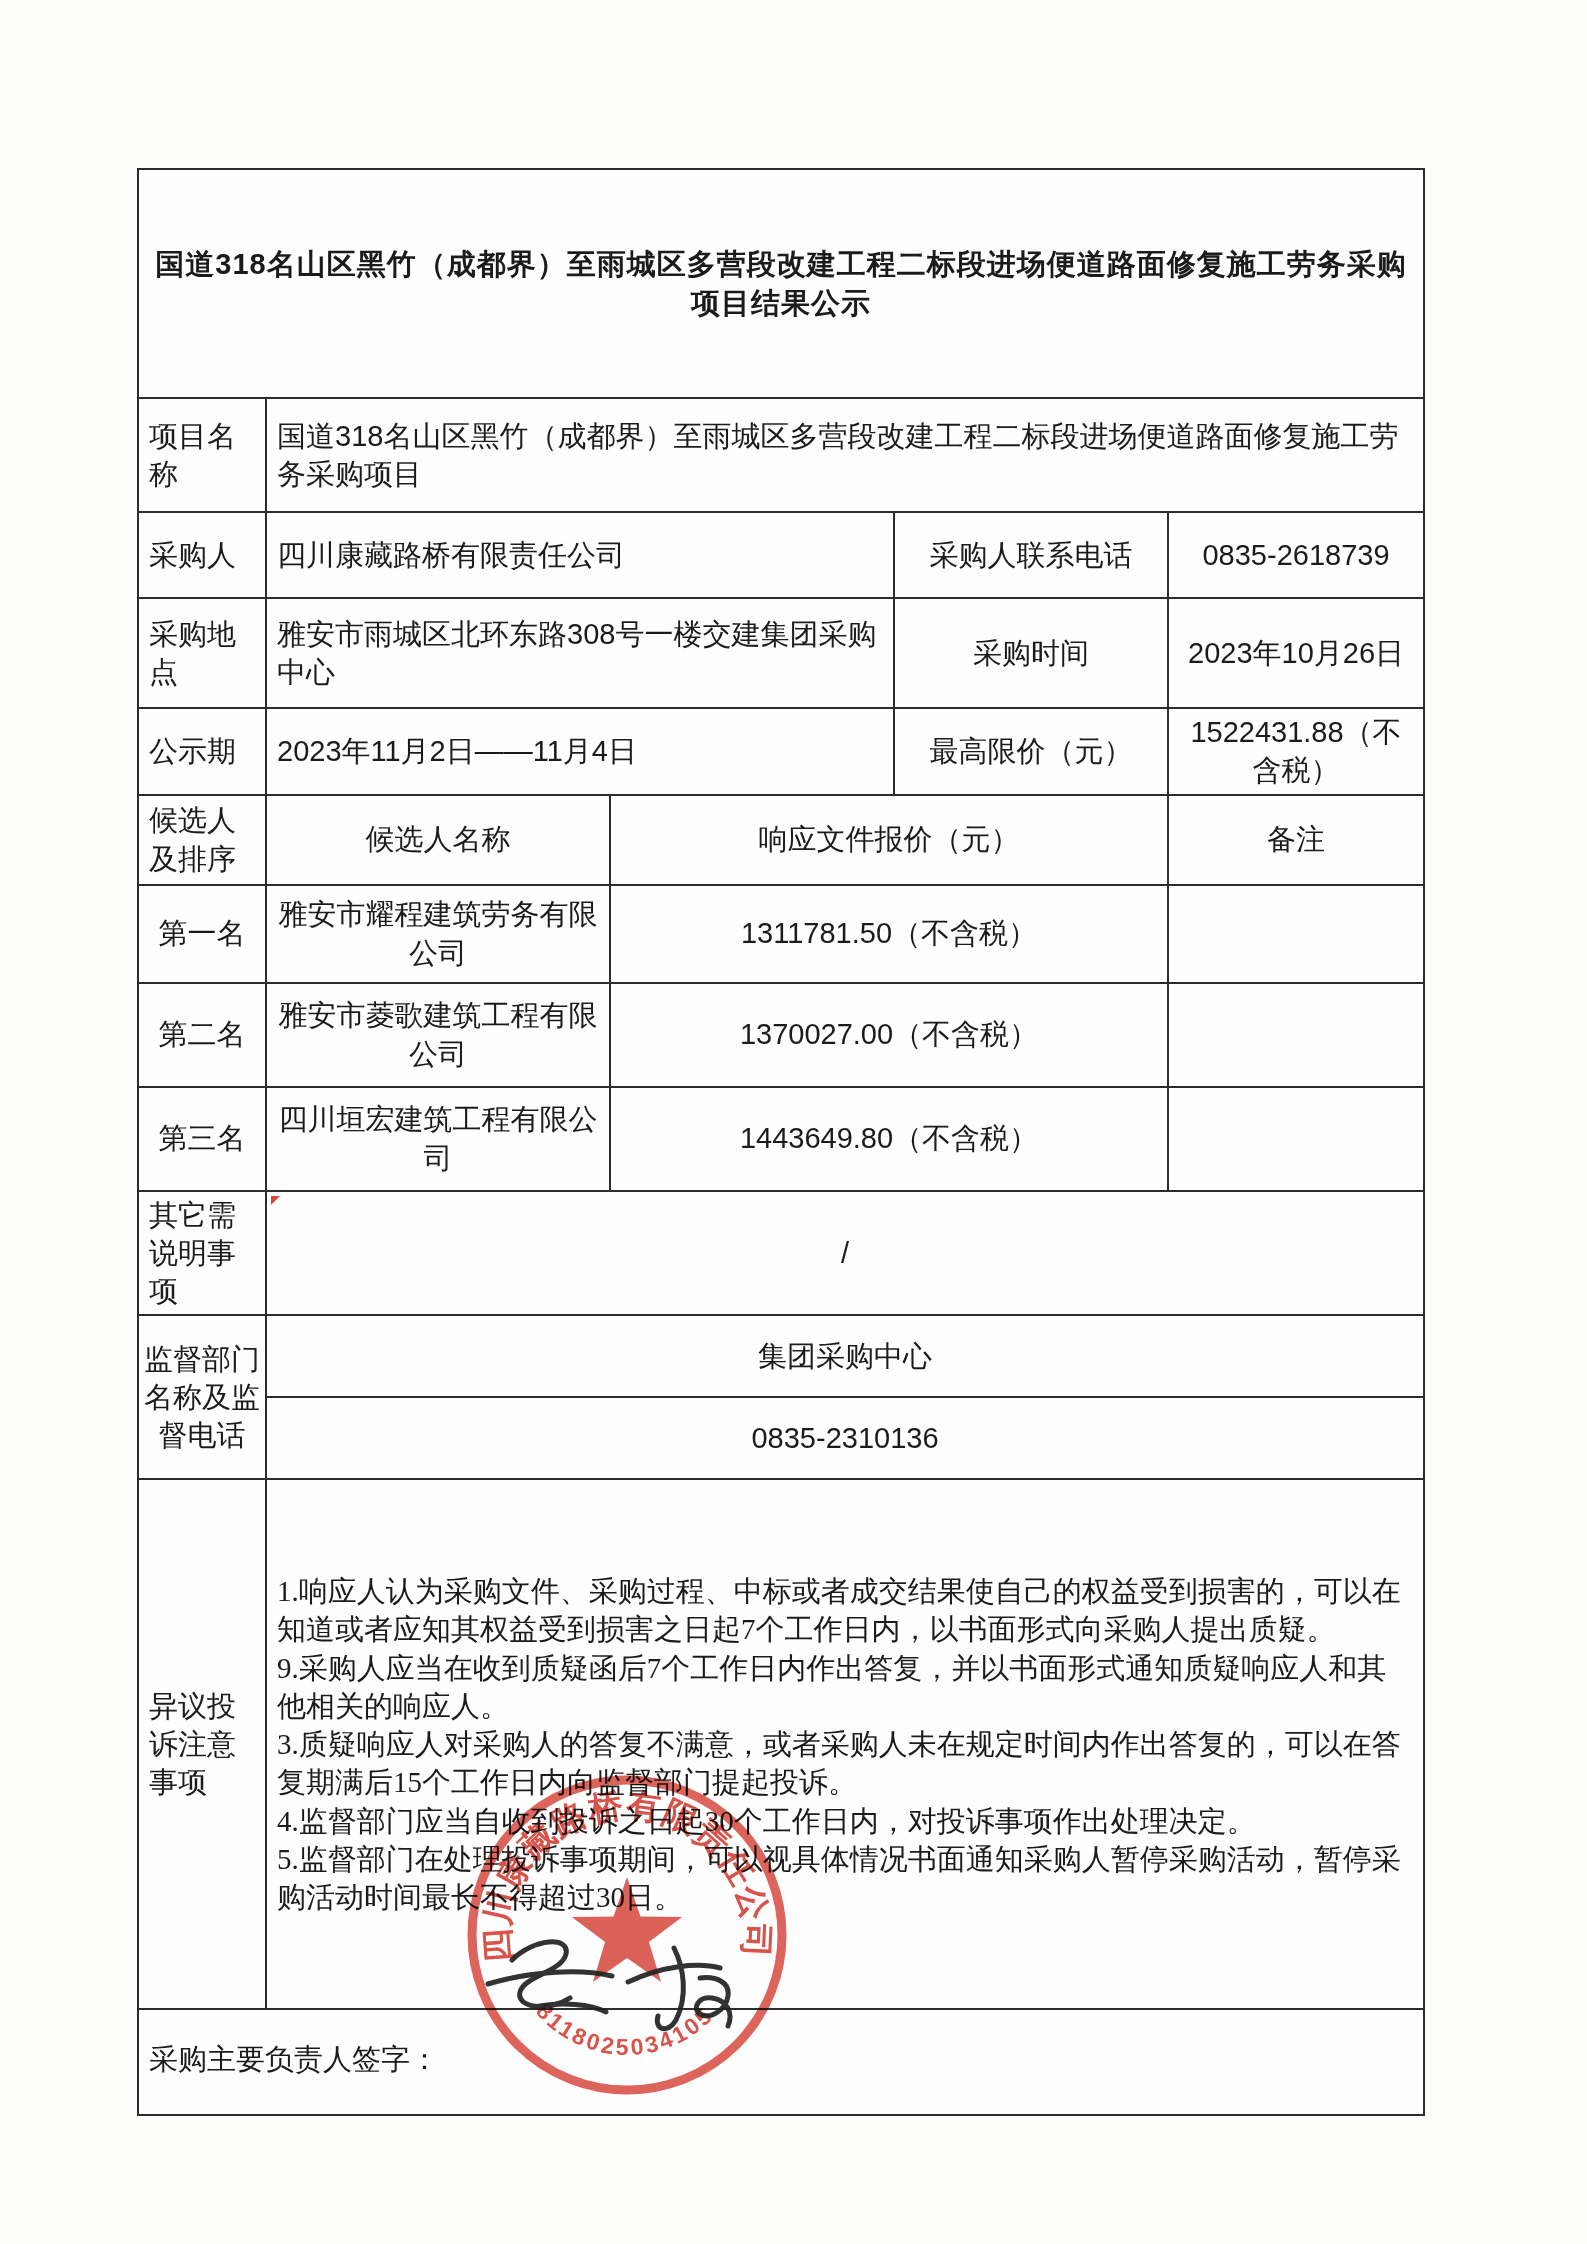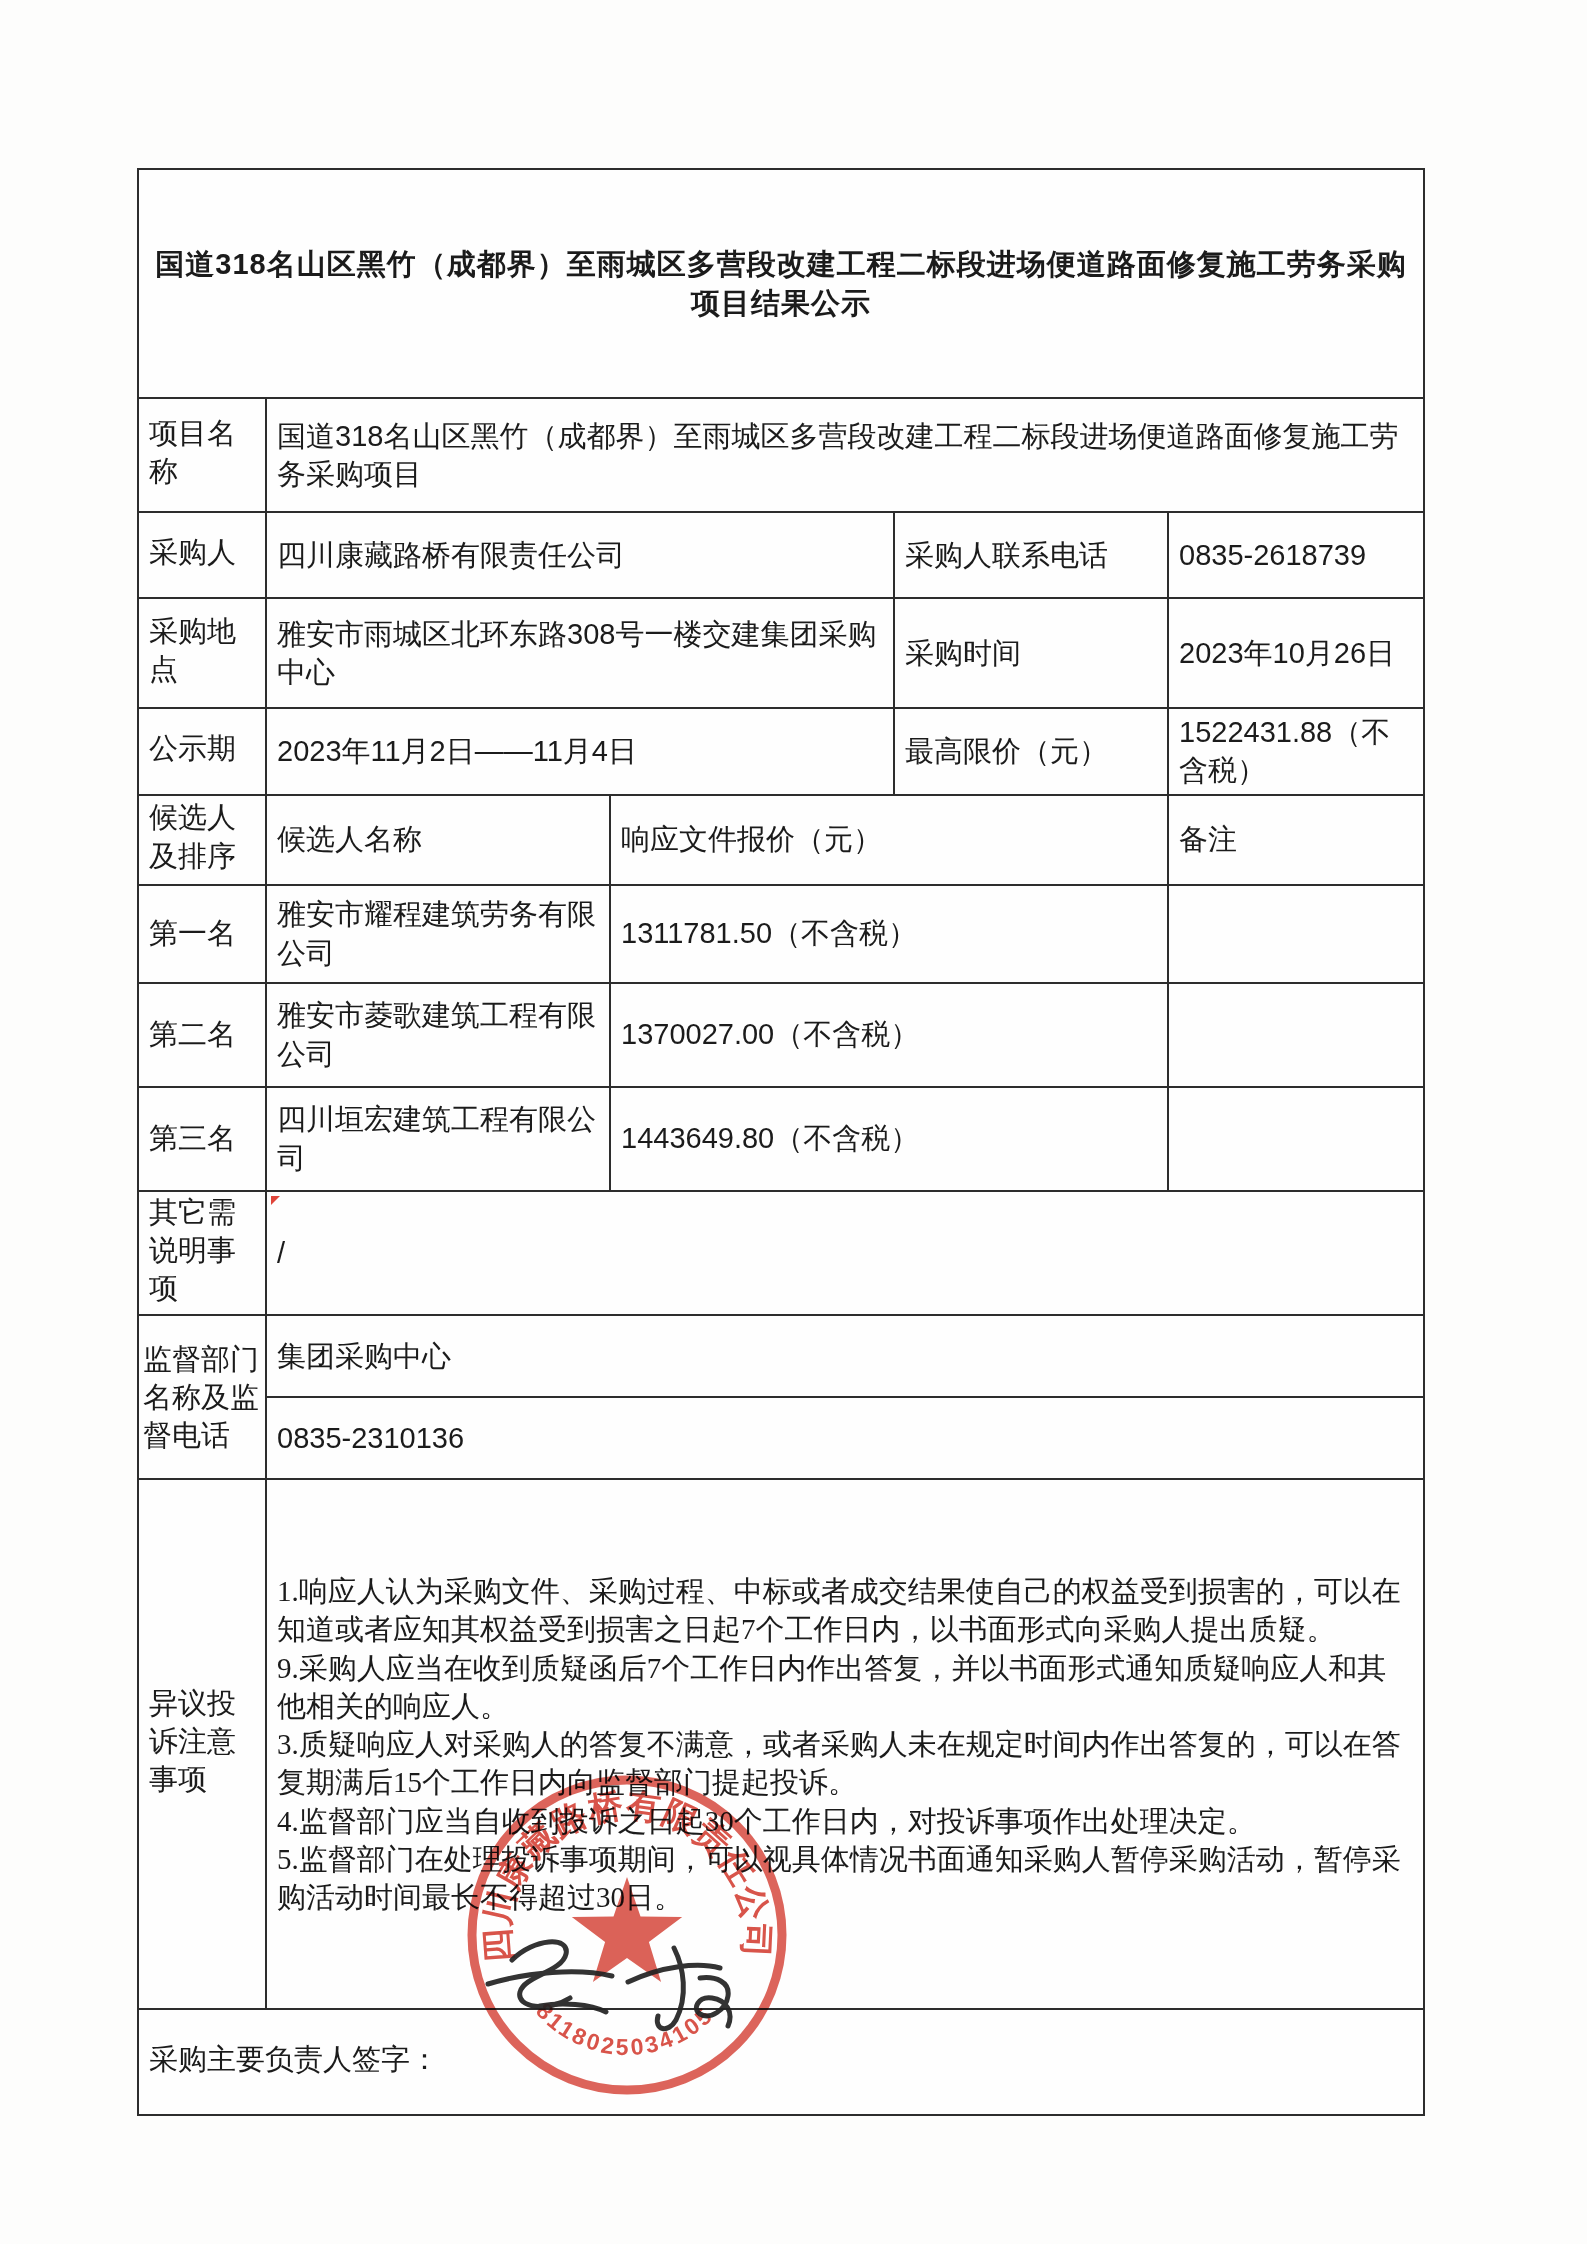--- a/index.html
+++ b/index.html
@@ -29,23 +29,23 @@
   }
   .title-cell {
     height:219px;
     font-size:46px;
     font-weight:bold;
     text-align:center;
     line-height:1.7;
     letter-spacing:1px;
     padding:0 26px;
   }
-  .ctr { }
+  .ctr { text-align:center; }
   .top { vertical-align:top; }
-  .lab { padding-left:8px; padding-right:6px;font-family:Liberation Mono, monospace; }
+  .lab { padding-left:8px; padding-right:6px; }
   .name-cell { font-size:27px; }
   .complaint-cell { font-size:28px; line-height:1.56; padding:12px 14px;font-family:Liberation Serif, serif; }
   .complaint-cell p { margin:0; }
   .sig-cell { height:96px; font-size:31px; padding-left:12px;font-family:Liberation Mono, monospace; }
   .other-cell { position:relative; }
   .red-mark {
     position:absolute; left:4px; top:4px;
     width:0; height:0;
     border-left:9px solid #e0453a;
     border-bottom:9px solid transparent;

